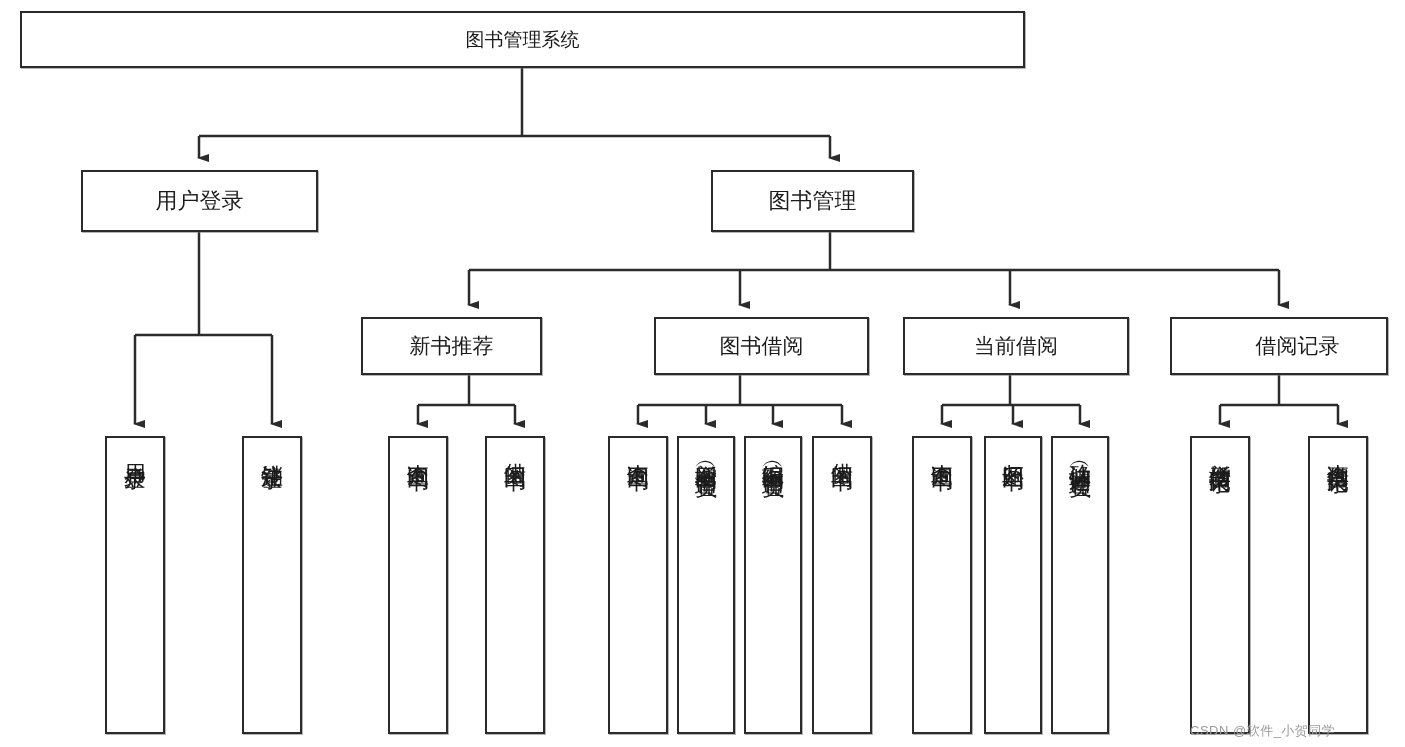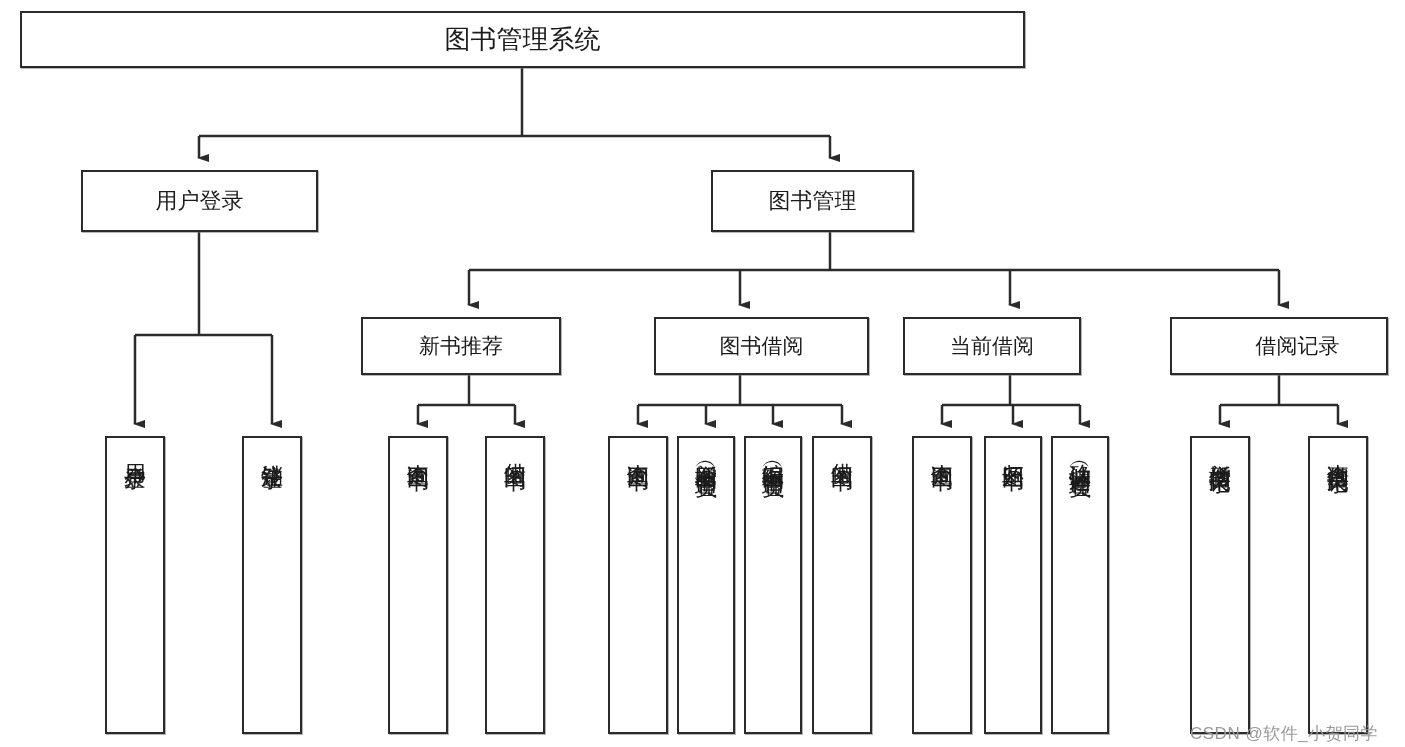--- a/index.html
+++ b/index.html
@@ -33,40 +33,40 @@
     align-items: center;
     justify-content: center;
     box-shadow: 1px 1px 0 rgba(120,120,120,0.55);
   }
   .node-label {
     color: #1b1b1b;
     text-align: center;
     line-height: 1.15;
     white-space: nowrap;
   }
-  .node-root .node-label { font-size: 26px; }
+  .node-root .node-label { font-size: 19px; }
   .node-l1 .node-label { font-size: 22px; }
   .node-l2 .node-label { font-size: 21px; }
   .node-leaf {
     align-items: flex-start;
     padding-top: 8px;
   }
   .node-leaf .node-label {
     writing-mode: vertical-rl;
     text-orientation: upright;
     font-size: 22px;
     letter-spacing: 2px;
     line-height: 1.0;
     white-space: pre;
   }
   .watermark {
     position: absolute;
     left: 1190px;
     top: 722px;
-    font-size: 17px;
+    font-size: 13px;
     color: #9a9a9a;
     white-space: nowrap;
     letter-spacing: 0.5px;
   }
 </style>
 </head>
 <body>
 
 <div id="diagram-root">
 
@@ -136,27 +136,27 @@
     <span class="node-label">图书管理系统</span>
   </div>
 
   <div class="node-box node-l1" style="left: 81px; top: 170px; width: 237px; height: 62px;">
     <span class="node-label">用户登录</span>
   </div>
   <div class="node-box node-l1" style="left: 711px; top: 170px; width: 203px; height: 62px;">
     <span class="node-label">图书管理</span>
   </div>
 
-  <div class="node-box node-l2" style="left: 361px; top: 317px; width: 200px; height: 58px;">
+  <div class="node-box node-l2" style="left: 361px; top: 317px; width: 181px; height: 58px;">
     <span class="node-label">新书推荐</span>
   </div>
   <div class="node-box node-l2" style="left: 633px; top: 317px; width: 215px; height: 58px; margin-left: 21px;">
     <span class="node-label">图书借阅</span>
   </div>
-  <div class="node-box node-l2" style="left: 903px; top: 317px; width: 178px; height: 58px;">
+  <div class="node-box node-l2" style="left: 903px; top: 317px; width: 226px; height: 58px;">
     <span class="node-label">当前借阅</span>
   </div>
   <div class="node-box node-l2" style="left: 1170px; top: 317px; width: 218px; height: 58px; padding-left: 37px;">
     <span class="node-label">借阅记录</span>
   </div>
 
   <div class="node-box node-leaf" style="left: 105px; top: 436px; width: 60px; height: 298px;">
     <span class="node-label">用户登录</span>
   </div>
   <div class="node-box node-leaf" style="left: 242px; top: 436px; width: 60px; height: 298px;">

